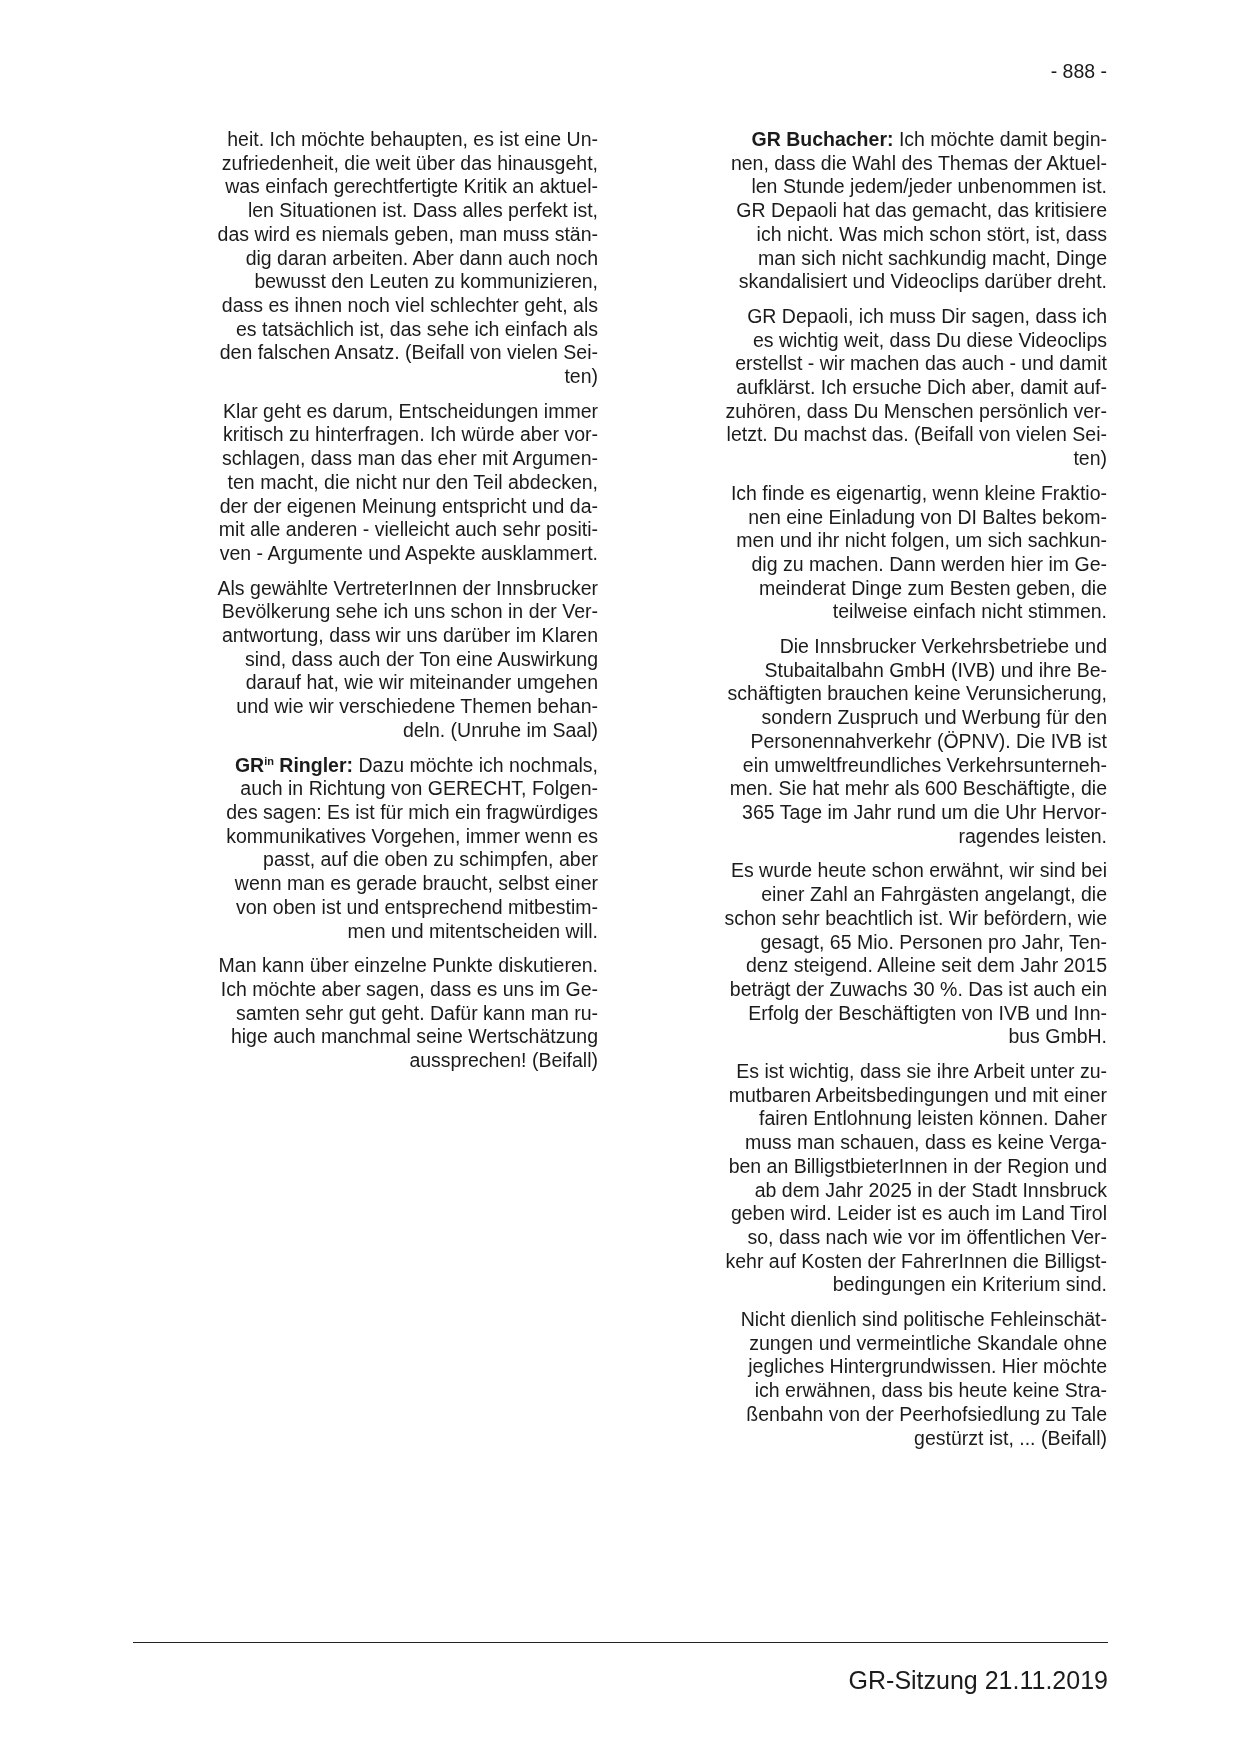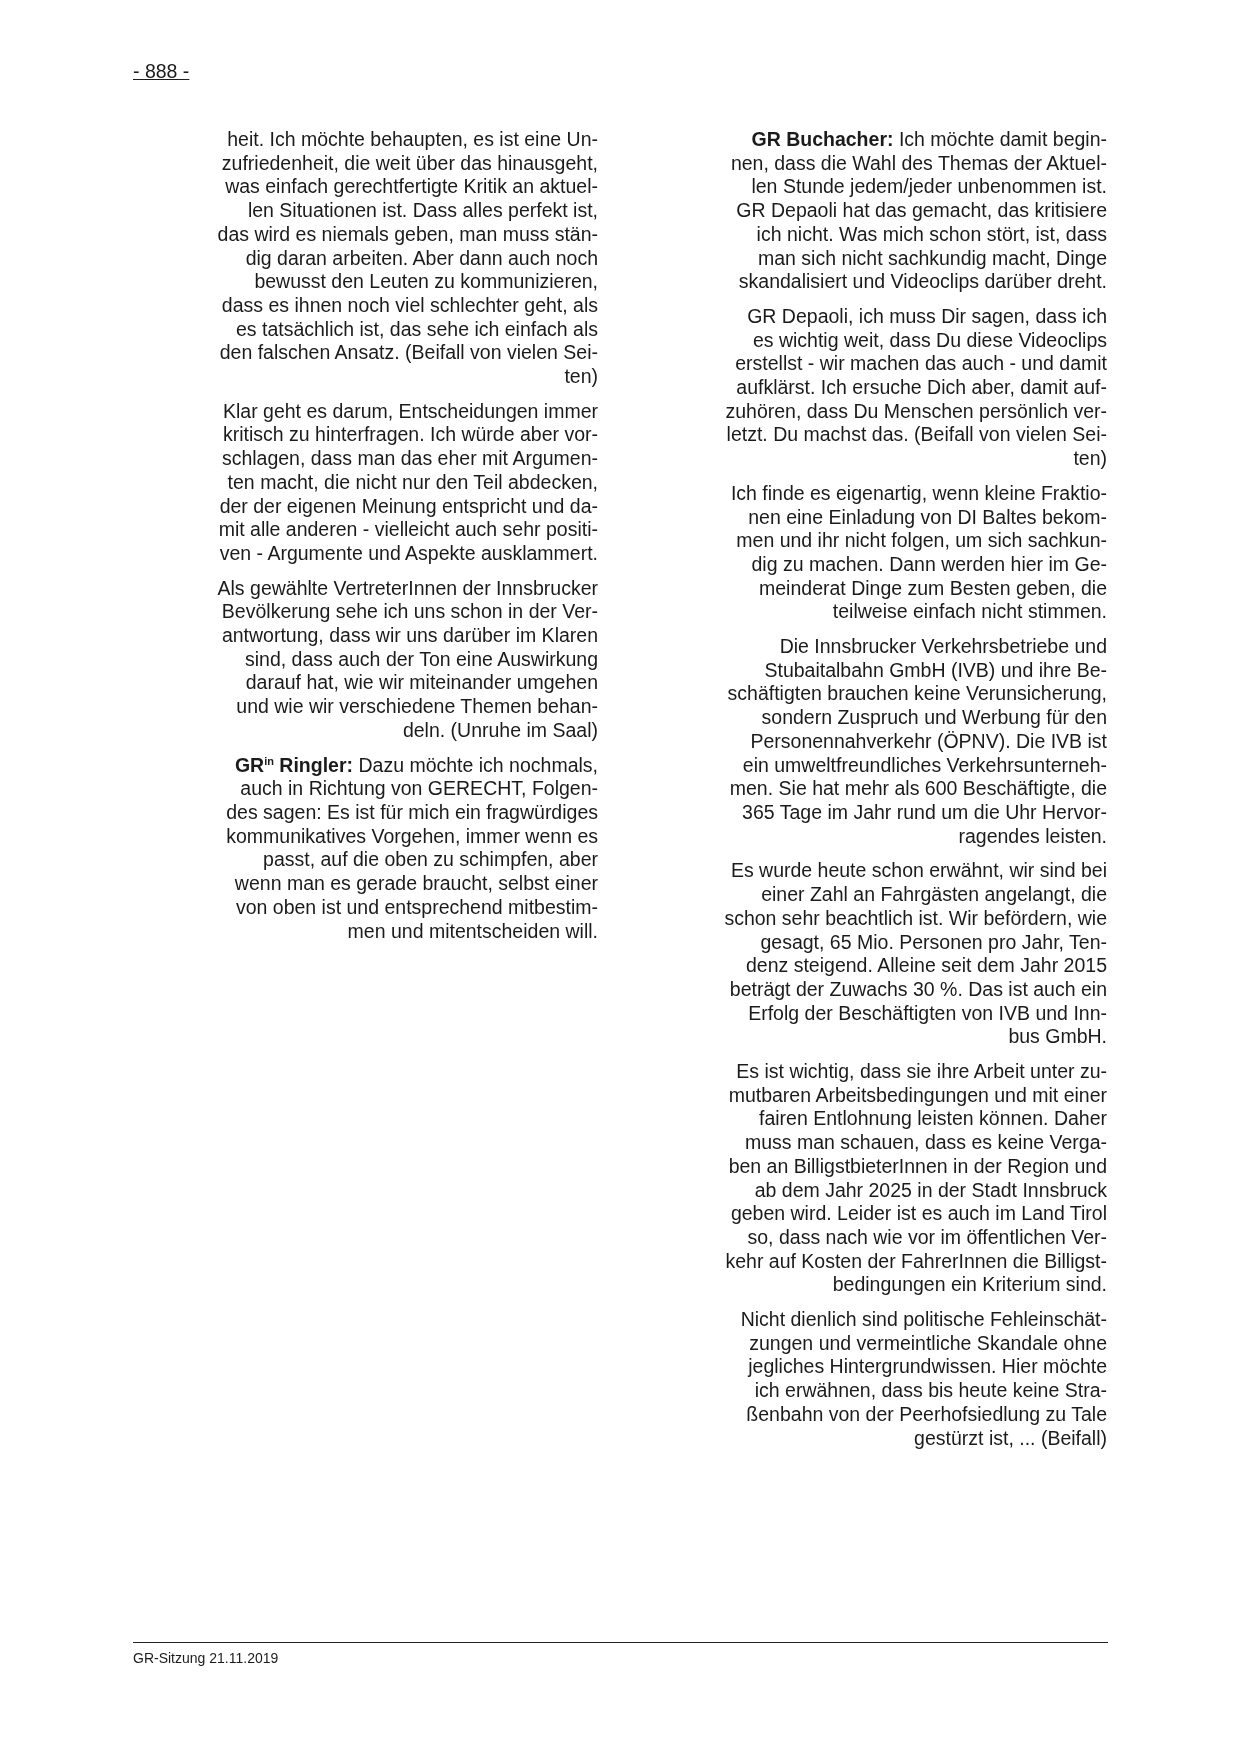--- a/index.html
+++ b/index.html
@@ -10,23 +10,22 @@
     color: #1b1b1b;
     font-family: "Liberation Sans", sans-serif;
     position: relative;
     overflow: hidden;
   }
   .page-number {
     position: absolute;
     top: 60px;
     left: 133px;
     width: 974px;
-    text-align: left;
+    text-align: right;
     font-size: 19.5px;
-    text-decoration: underline;
   }
   .content {
     position: absolute;
     top: 128px;
     left: 133px;
     width: 974px;
     display: flex;
     gap: 44px;
   }
   .col { width: 465px; }
@@ -47,22 +46,23 @@
     position: absolute;
     left: 133px;
     top: 1642px;
     width: 975px;
   }
   .footer-rule {
     border-top: 1.6px solid #222222;
     height: 0;
   }
   .footer-text {
-    font-size: 14px;
-    margin-top: 7px;
+    font-size: 25px;
+    margin-top: 23px;
+    text-align: right;
   }
 </style>
 </head>
 <body>
 
 <div class="page-number">- 888 -</div>
 
 <div class="content">
   <div class="col">
       <p class="para"><span>heit. Ich möchte behaupten, es ist eine Un-
@@ -91,20 +91,25 @@
 und wie wir verschiedene Themen behan-
 deln. (Unruhe im Saal)</span></p>
       <p class="para"><span class="b">GR</span><span class="b sup">in</span><span class="b"> Ringler:</span><span> Dazu möchte ich nochmals,
 auch in Richtung von GERECHT, Folgen-
 des sagen: Es ist für mich ein fragwürdiges
 kommunikatives Vorgehen, immer wenn es
 passt, auf die oben zu schimpfen, aber
 wenn man es gerade braucht, selbst einer
 von oben ist und entsprechend mitbestim-
 men und mitentscheiden will.</span></p>
+      <p class="para"><span>Man kann über einzelne Punkte diskutieren.
+Ich möchte aber sagen, dass es uns im Ge-
+samten sehr gut geht. Dafür kann man ru-
+hige auch manchmal seine Wertschätzung
+aussprechen! (Beifall)</span></p>
     </div>
   <div class="col">
       <p class="para"><span class="b">GR Buchacher:</span><span> Ich möchte damit begin-
 nen, dass die Wahl des Themas der Aktuel-
 len Stunde jedem/jeder unbenommen ist.
 GR Depaoli hat das gemacht, das kritisiere
 ich nicht. Was mich schon stört, ist, dass
 man sich nicht sachkundig macht, Dinge
 skandalisiert und Videoclips darüber dreht.</span></p>
       <p class="para"><span>GR Depaoli, ich muss Dir sagen, dass ich

